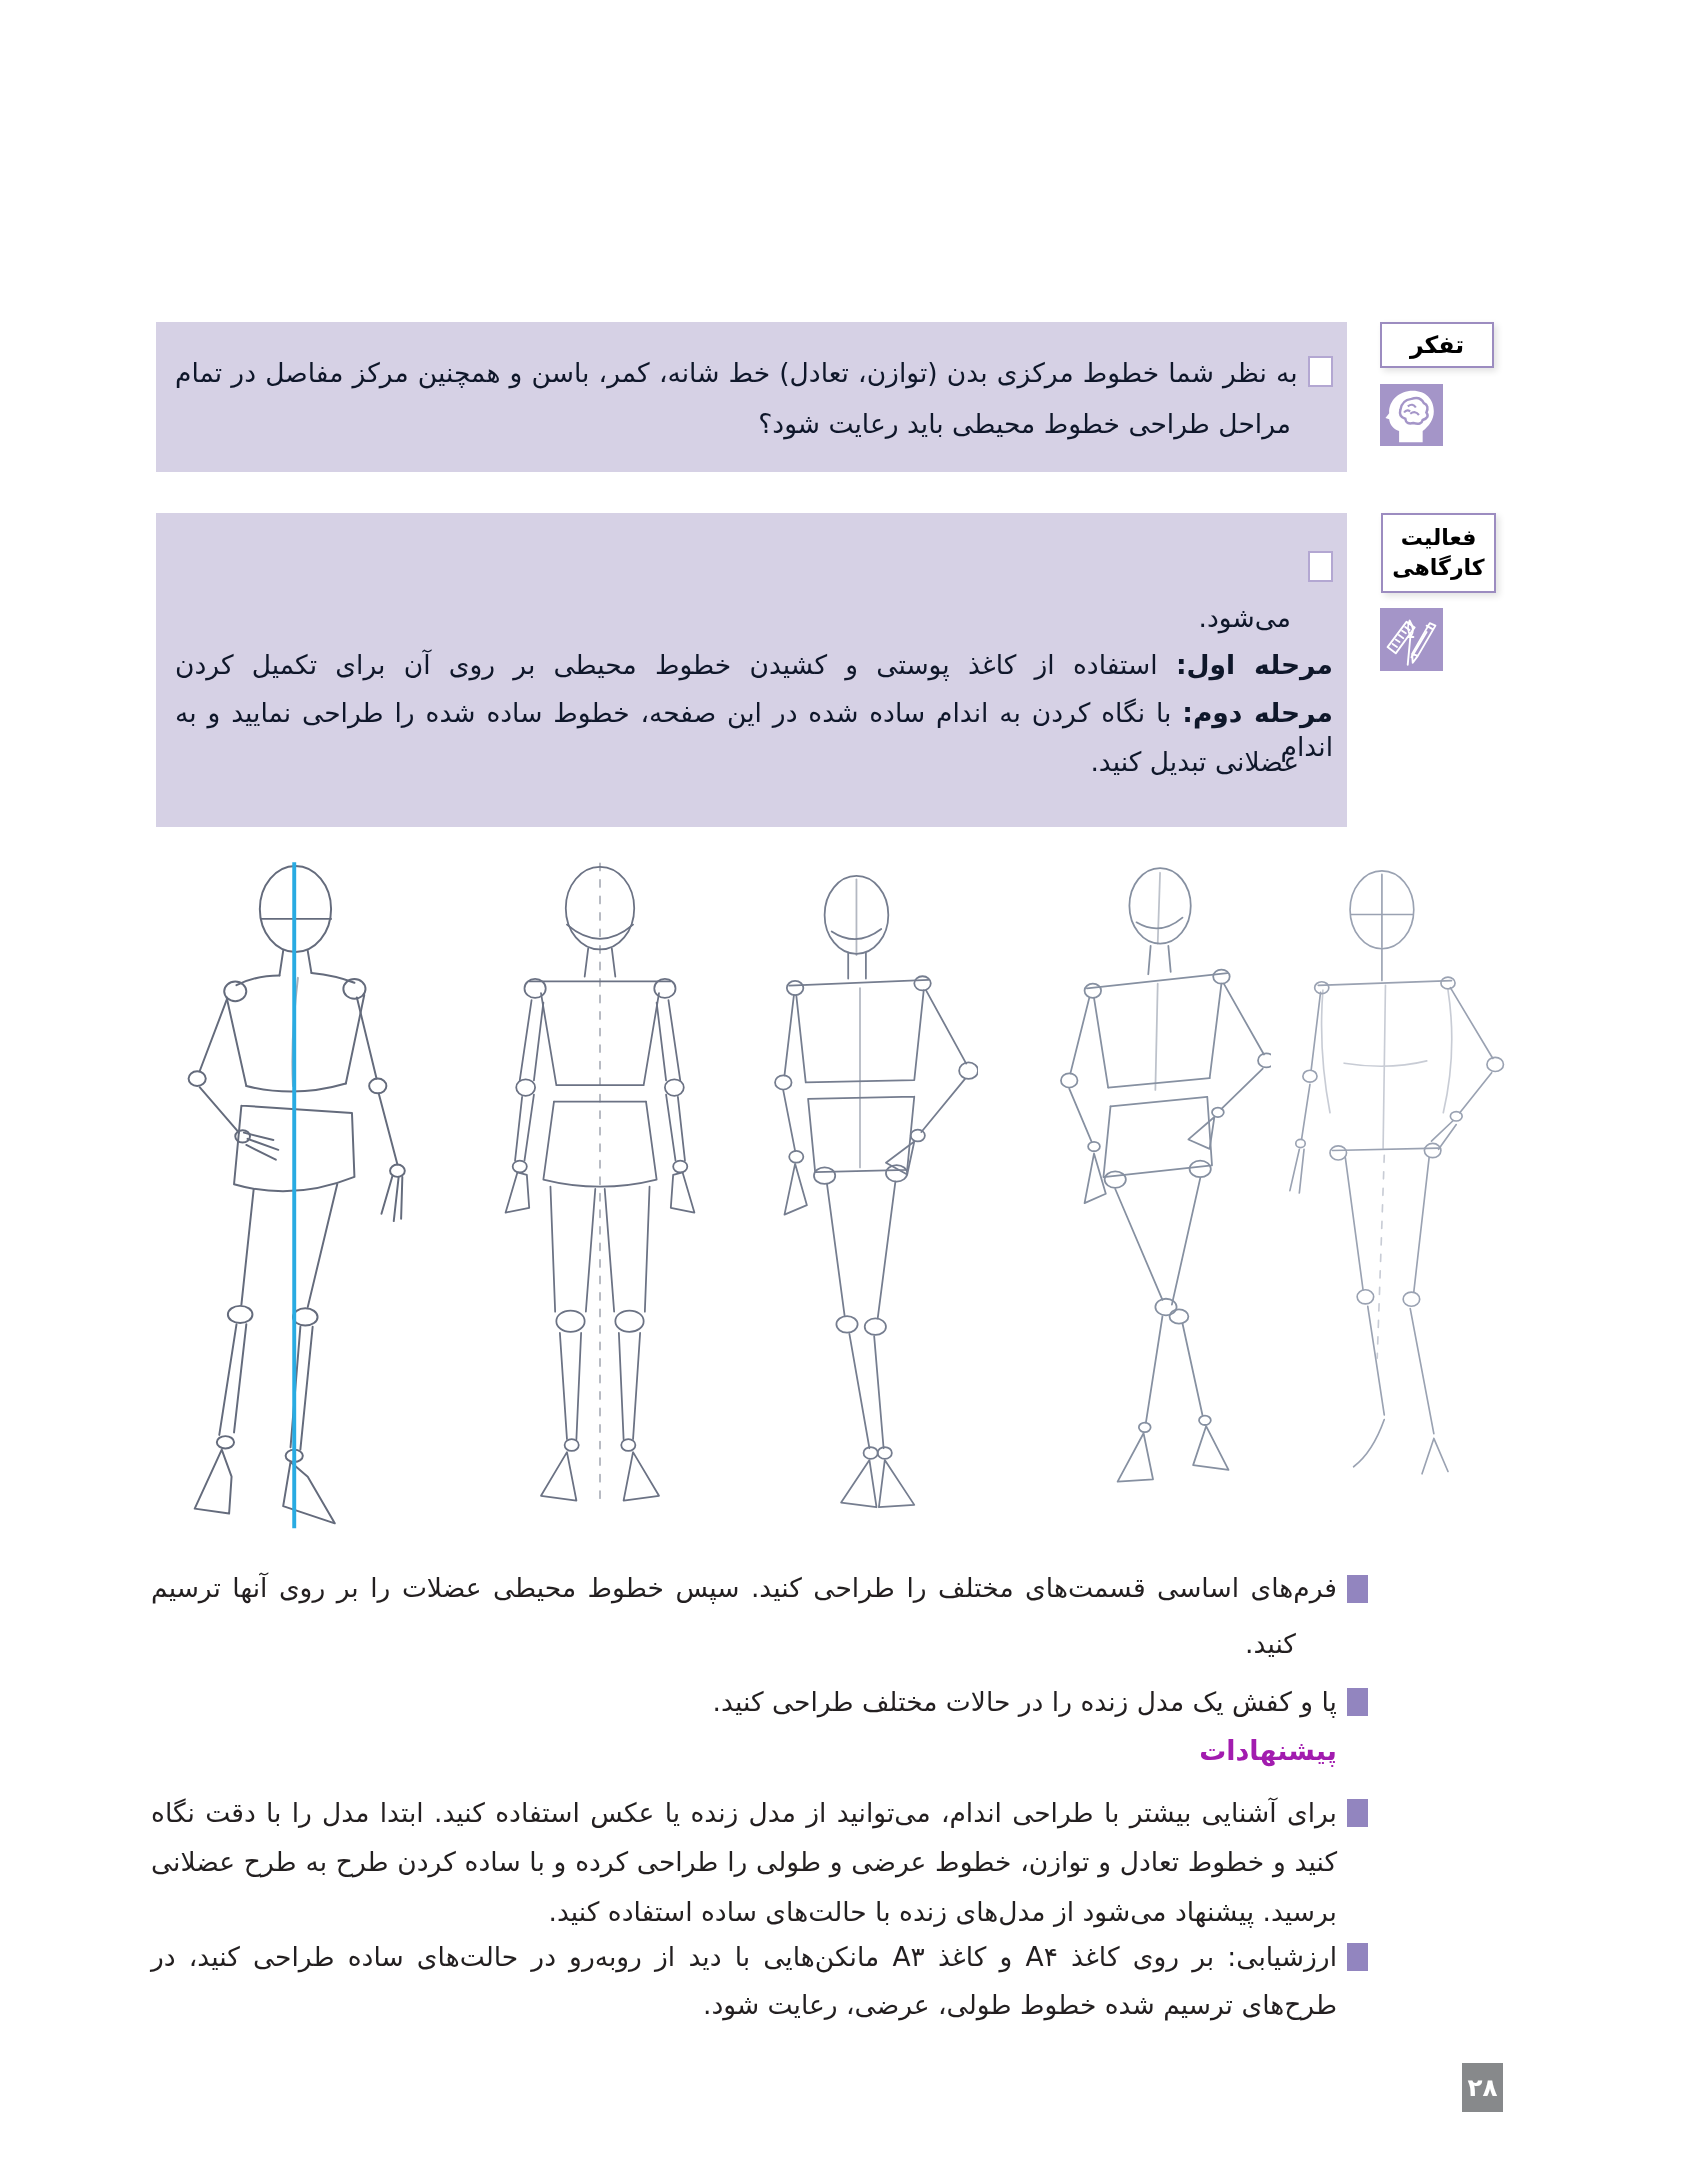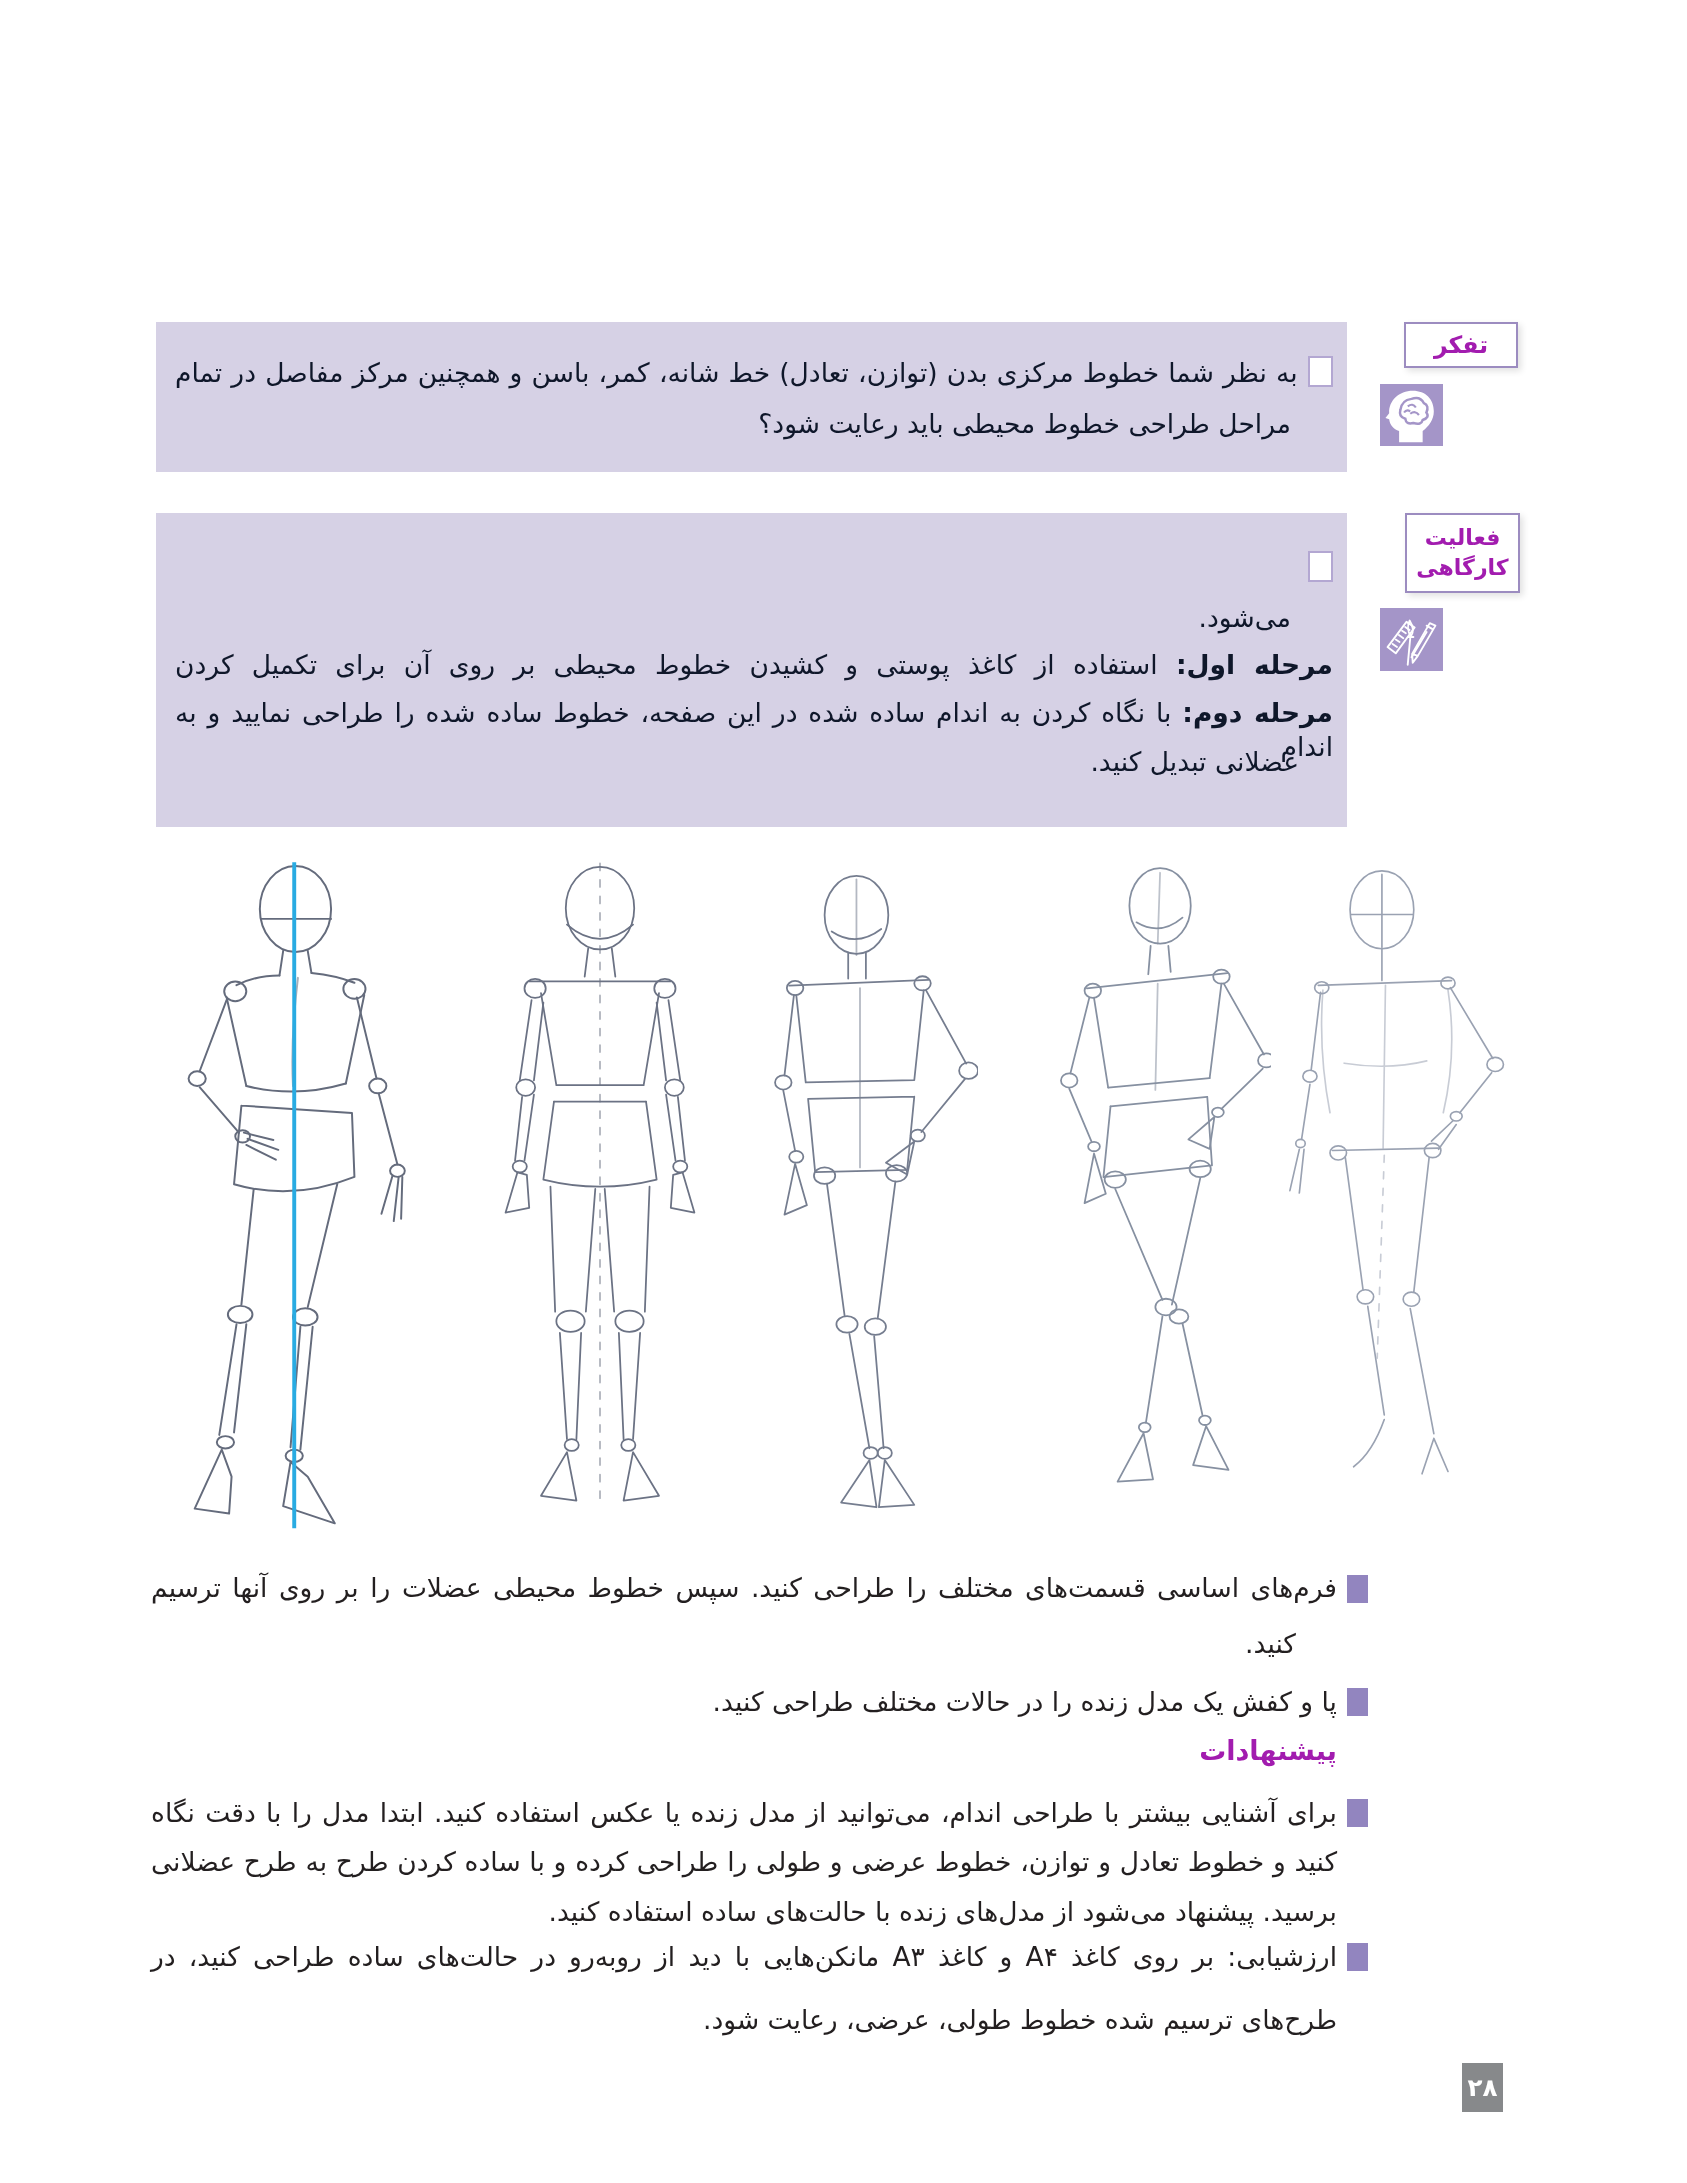--- a/index.html
+++ b/index.html
@@ -6,23 +6,23 @@
   .page{position:relative;width:1687px;height:2183px;background:#ffffff;overflow:hidden;
         font-family:"DejaVu Sans",sans-serif;color:#231f20;}
   
   .lavbox{position:absolute;left:156px;width:1191px;background:#d6d1e5;}
   .bx{position:absolute;right:14px;left:19px;direction:rtl;font-size:26.5px;line-height:34px;color:#0f172a;}
   .jl{text-align:justify;text-align-last:justify;}
   .rl{text-align:right;}
   .chk{display:inline-block;width:21px;height:27px;background:#ffffff;border:2.4px solid #b3a7d2;
        vertical-align:-4.7px;margin-left:10.4px;}
   
-  .sidelabel{position:absolute;background:#ffffff;border:2.8px solid #9c8cc0;color:#a21caf;
+  .sidelabel{position:absolute;background:#ffffff;border:2.8px solid #9c8cc0;color:#000000;
              font-weight:bold;display:flex;flex-direction:column;align-items:center;justify-content:center;
-             box-shadow:2.8px 2.8px 6.6px rgba(0,0,0,0.12);margin-left:24px;}
+             box-shadow:2.8px 2.8px 6.6px rgba(0,0,0,0.12);}
   .iconbox{position:absolute;background:#a495c8;}
   .iconbox svg{display:block;width:100%;height:100%;}
   
   .t{position:absolute;left:151px;right:350px;direction:rtl;font-size:26.5px;line-height:33px;color:#231f20;}
   .mark{position:absolute;right:319px;width:21px;height:28px;background:#9285bf;}
   .head{position:absolute;right:350px;direction:rtl;font-size:27px;font-weight:bold;color:#a21caf;}
   
   .fig{position:absolute;}
   .fig svg{display:block;}
   .sk{fill:none;stroke:#646b7c;stroke-width:1.6;stroke-linecap:round;stroke-linejoin:round;}
@@ -271,18 +271,18 @@
 
   <div class="head" style="top:1735px;">پیشنهادات</div>
 
   <div class="mark" style="top:1799px;"></div>
   <div class="t jl" style="top:1796px;">برای آشنایی بیشتر با طراحی اندام، می‌توانید از مدل زنده یا عکس استفاده کنید. ابتدا مدل را با دقت نگاه</div>
   <div class="t jl" style="top:1845px;">کنید و خطوط تعادل و توازن، خطوط عرضی و طولی را طراحی کرده و با ساده کردن طرح به طرح عضلانی</div>
   <div class="t rl" style="top:1895px;">برسید. پیشنهاد می‌شود از مدل‌های زنده با حالت‌های ساده استفاده کنید.</div>
 
   <div class="mark" style="top:1943px;"></div>
   <div class="t jl" style="top:1940px;">ارزشیابی: بر روی کاغذ A۴ و کاغذ A۳ مانکن‌هایی با دید از روبه‌رو در حالت‌های ساده طراحی کنید، در</div>
-  <div class="t rl" style="top:1988px;margin-top:15px;">طرح‌های ترسیم شده خطوط طولی، عرضی، رعایت شود.</div>
+  <div class="t rl" style="top:1988px;">طرح‌های ترسیم شده خطوط طولی، عرضی، رعایت شود.</div>
 
   <div class="pagenum">۲۸</div>
 
 </div>
 
 
 </body></html>

